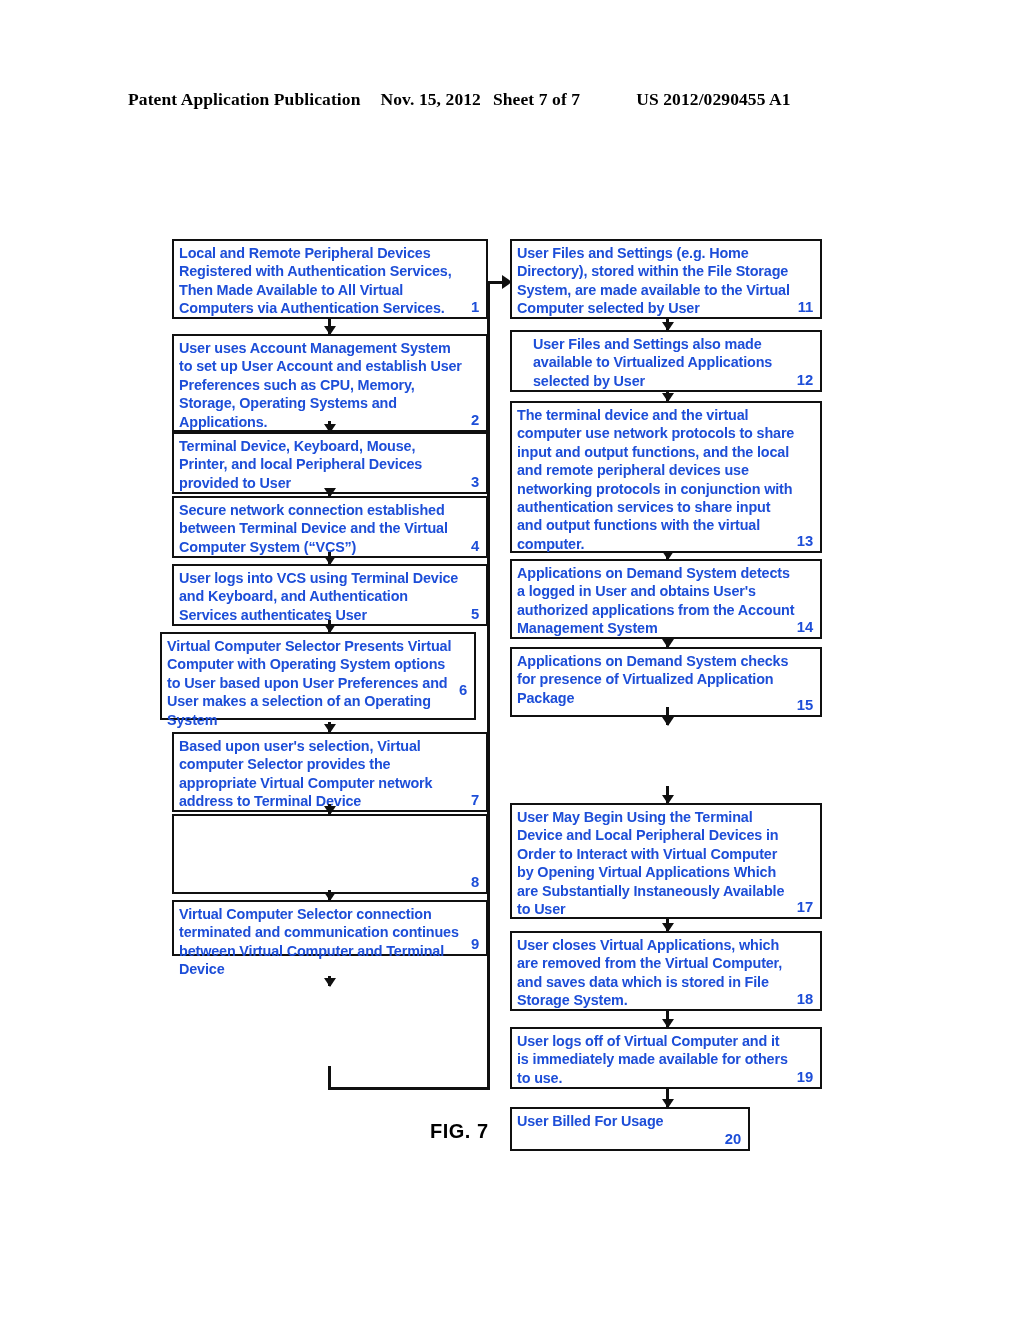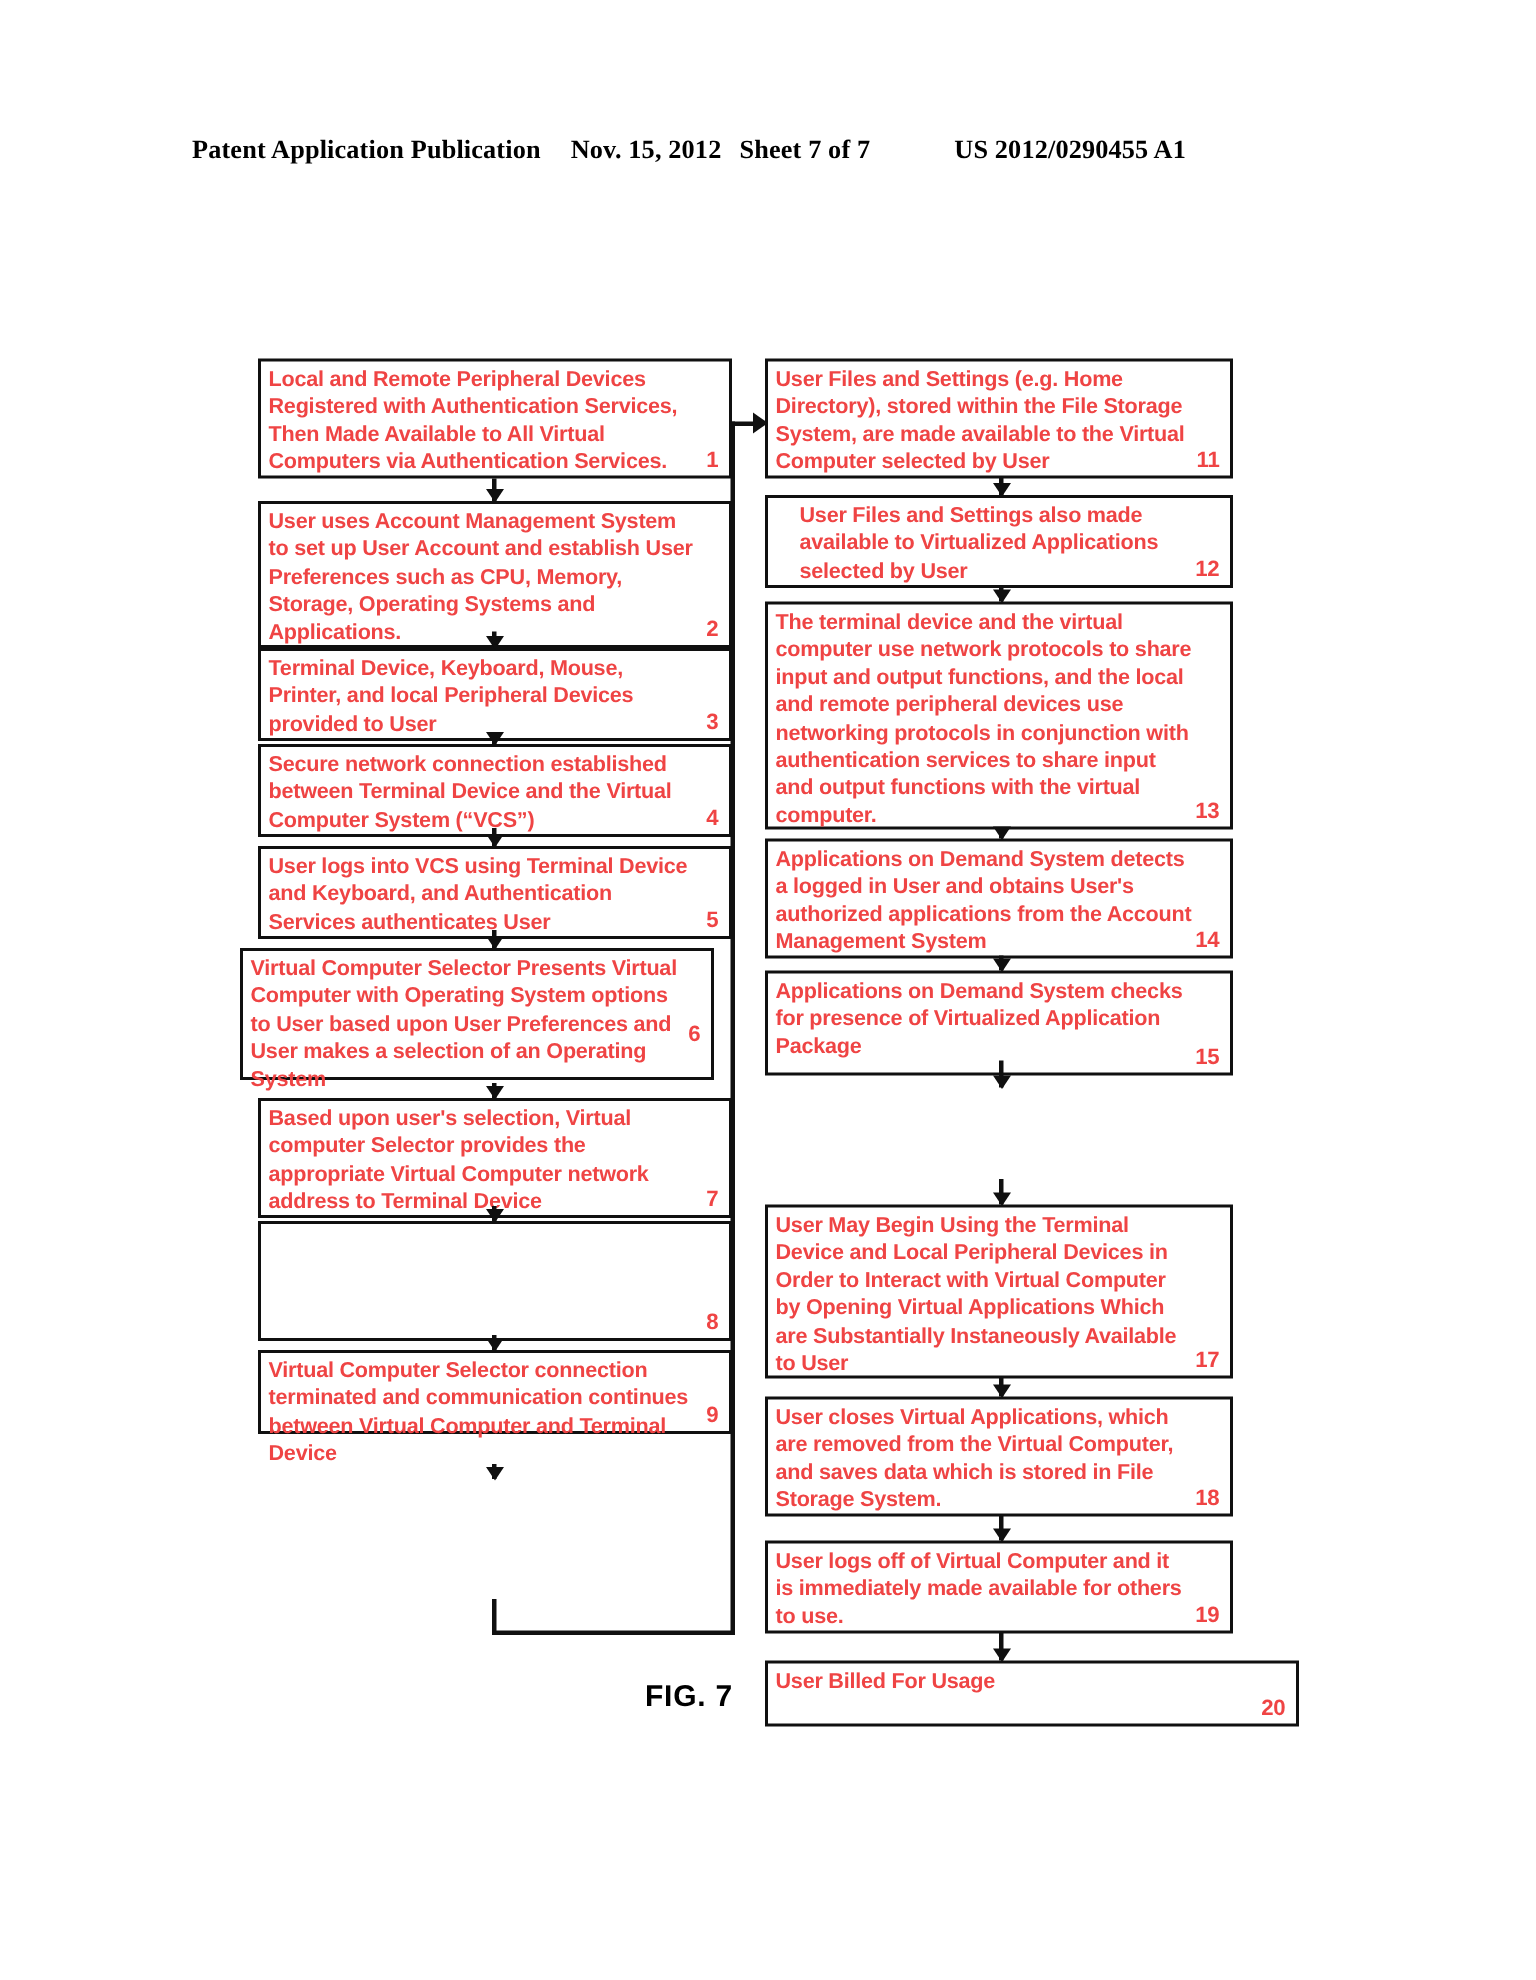--- a/index.html
+++ b/index.html
@@ -49,21 +49,21 @@
   .fc-box {
     position: absolute;
     box-sizing: border-box;
     border: 2px solid #101010;
     background: #ffffff;
     padding: 3px 8px 2px 5px;
     font-family: "Liberation Sans", sans-serif;
     font-weight: bold;
     font-size: 14.4px;
     line-height: 18.4px;
-    color: #ef4444;
+    color: #1d4ed8;
     letter-spacing: -0.15px;
   }
   .fc-box .fc-text {
     display: block;
     white-space: pre-line;
   }
   .fc-num {
     position: absolute;
     right: 7px;
     bottom: 1px;
@@ -270,21 +270,21 @@
     <span class="fc-num">18</span>
   </div>
 
   <div class="fc-box" style="left:510px; top:1027px; width:312px; height:62px;">
     <span class="fc-text">User logs off of Virtual Computer and it
 is immediately made available for others
 to use.</span>
     <span class="fc-num">19</span>
   </div>
 
-  <div class="fc-box" style="left:510px; top:1107px; width:356px; height:44px;">
+  <div class="fc-box" style="left:510px; top:1107px; width:240px; height:44px;">
     <span class="fc-text">User Billed For Usage</span>
     <span class="fc-num">20</span>
   </div>
 
   <div class="fc-arrow" style="left:666px; top:318px;  height:12px;"></div>
   <div class="fc-arrow" style="left:666px; top:391px;  height:10px;"></div>
   <div class="fc-arrow" style="left:666px; top:552px;  height:7px;"></div>
   <div class="fc-arrow" style="left:666px; top:637px;  height:10px;"></div>
   <div class="fc-arrow" style="left:666px; top:707px;  height:18px;"></div>
   <div class="fc-arrow" style="left:666px; top:786px;  height:17px;"></div>

